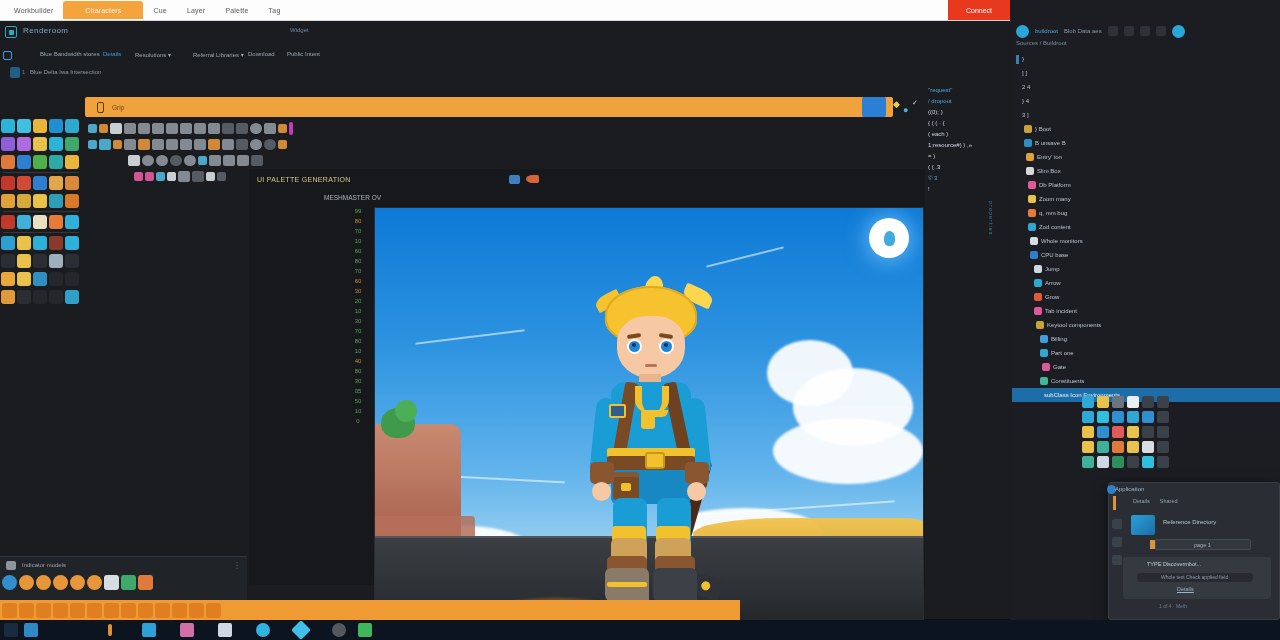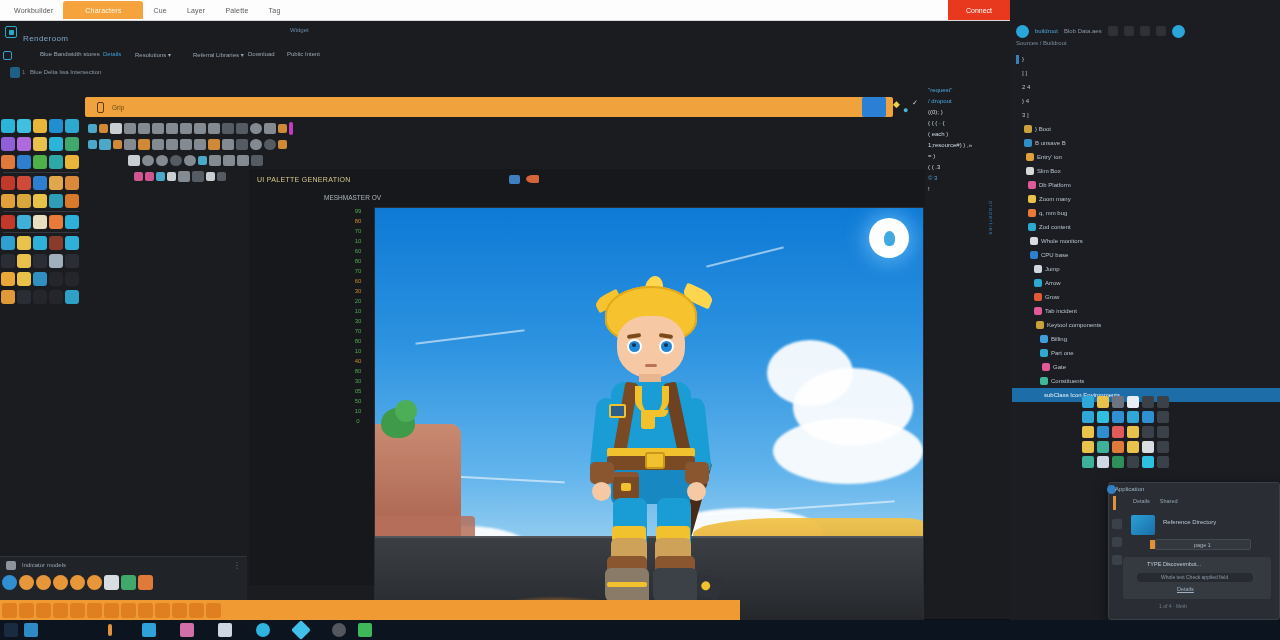--- a/index.html
+++ b/index.html
@@ -27,21 +27,21 @@
   .shell { position:absolute; left:0; top:21px; width:1010px; height:598px;
     background:#1a1c20; }
 
   
   .appheader { position:absolute; left:0; top:0; width:1010px; height:24px; }
   .appheader .logo { position:absolute; left:5px; top:5px; width:12px; height:12px;
     border:1.5px solid #2aa8c4; border-radius:2px; }
   .appheader .logo:after{ content:""; position:absolute; left:2.5px; top:2.5px;
     width:5px;height:5px; background:#2aa8c4; border-radius:1px;}
   .appheader .title { position:absolute; left:23px; top:5px; font-size:8px;
-    color:#7ea7c9; letter-spacing:.4px;margin-top:8px; }
+    color:#7ea7c9; letter-spacing:.4px; }
   .appheader .subtitle { position:absolute; left:290px; top:6px; font-size:6px;
     color:#6b8aa6; }
 
   
   .menurow { position:absolute; left:0; top:24px; width:1010px; height:20px; }
   .menurow .mi { position:absolute; top:6px; font-size:6px; white-space:nowrap; }
   .menurow .mi.acc { color:#3d9fd6; }
   .menurow .mi.dim { color:#9aa6b2; }
   .menurow .micon { position:absolute; left:3px; top:6px; width:9px; height:9px;
     border:1px solid #3d9fd6; border-radius:2px; }

